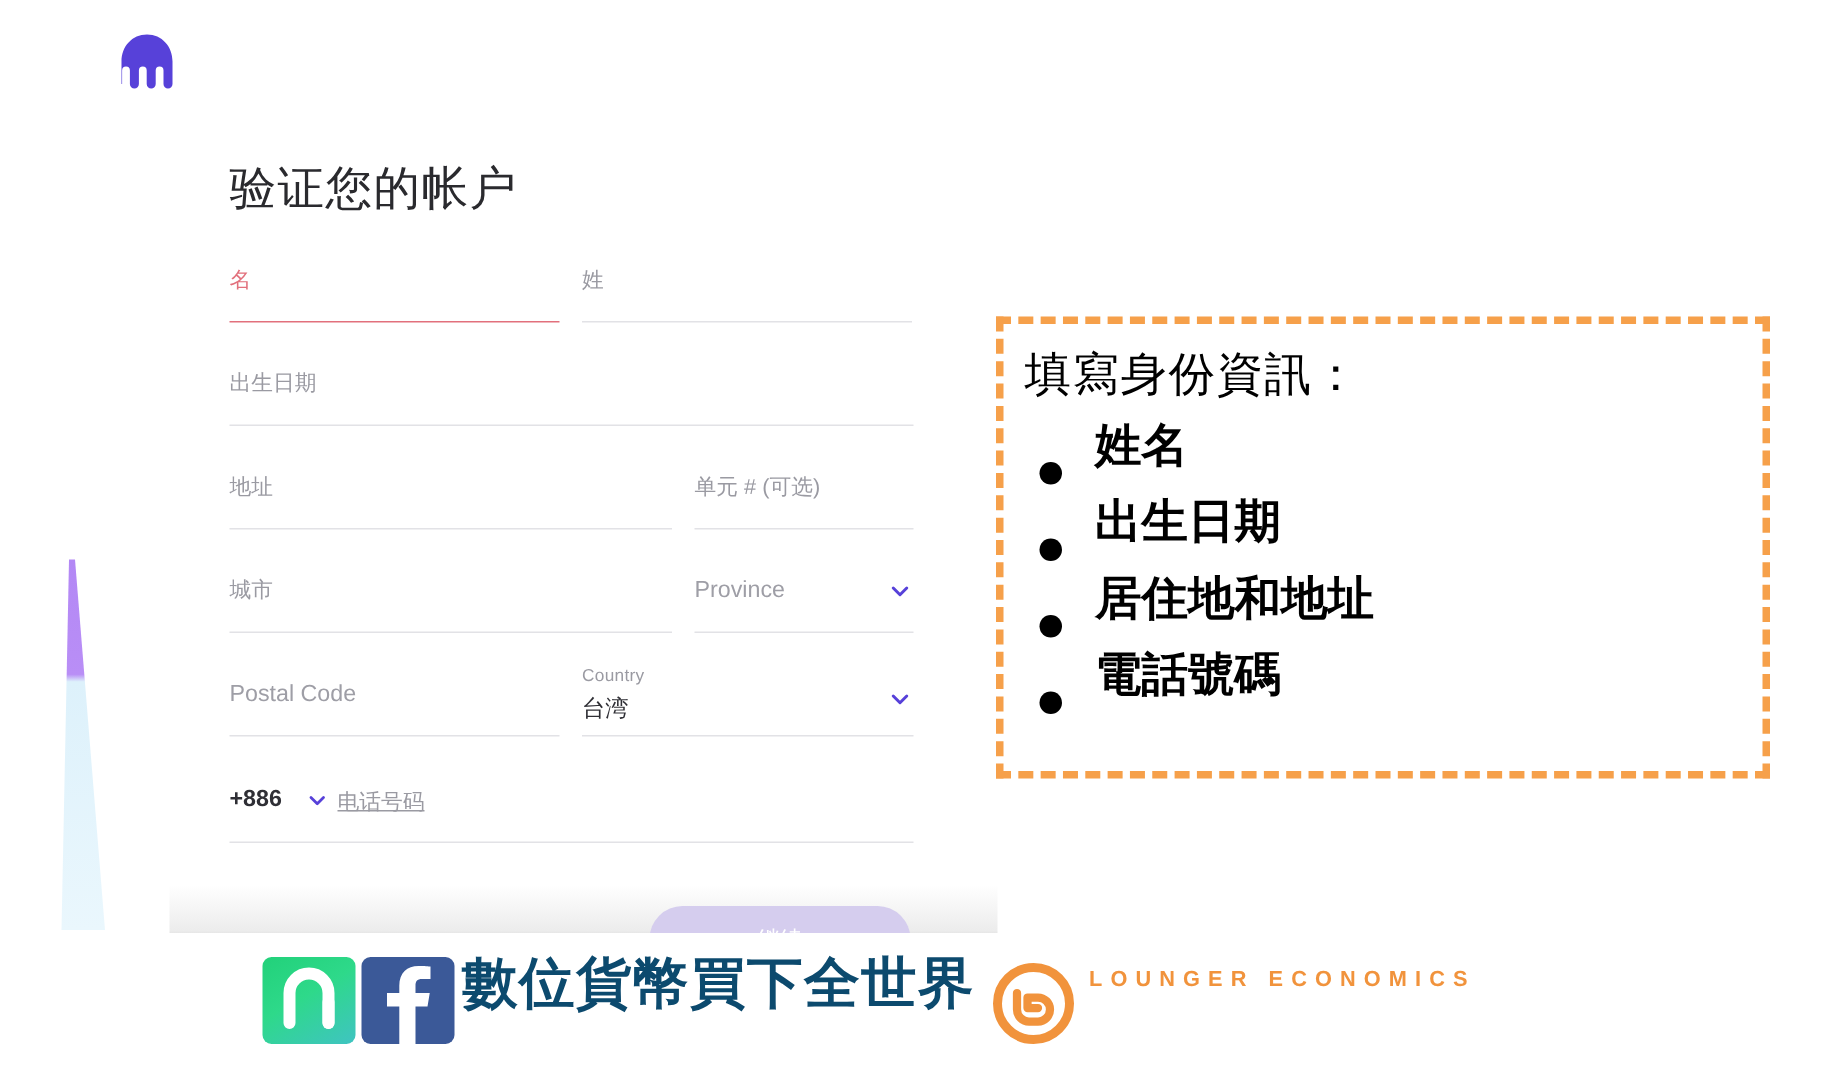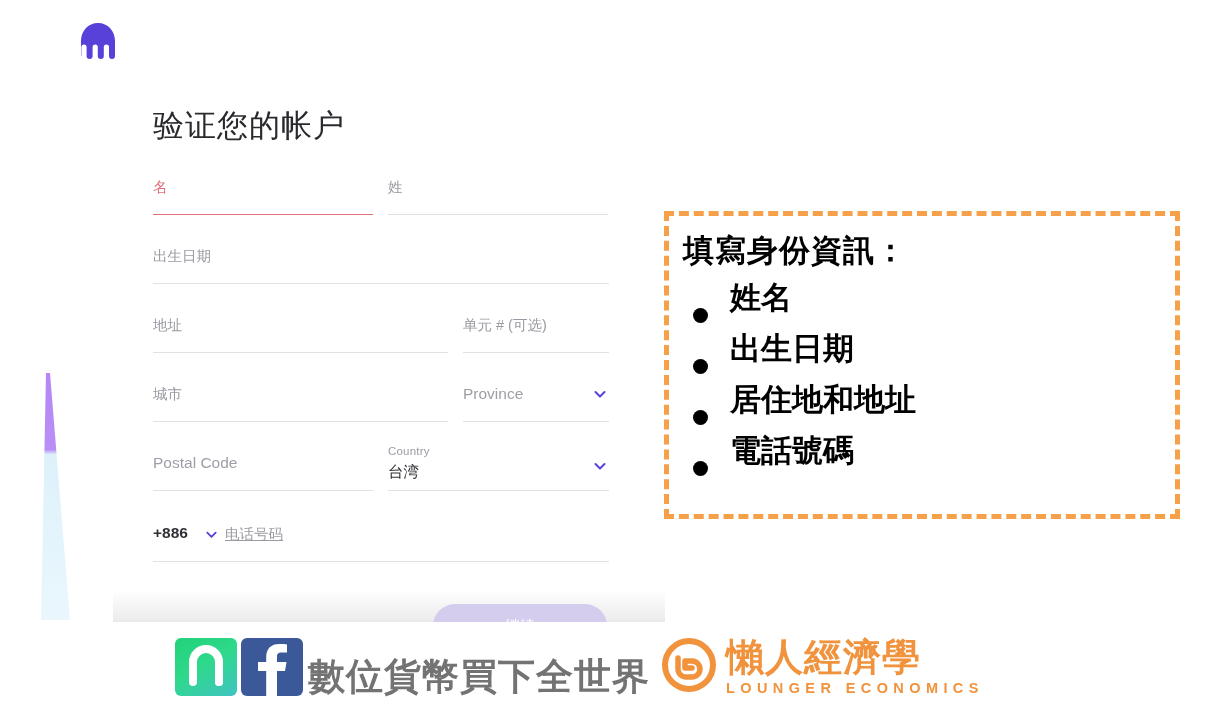--- a/index.html
+++ b/index.html
@@ -82,21 +82,21 @@
   }
 
   
   .annot {
     position:absolute; left:664px; top:211px; width:516px; height:308px;
     border:5px dashed #f6a04a; background:transparent;
   }
   .annot-inner { padding:16px 0 0 14px; }
   .annot-title {
     font-family:"DejaVu Sans","Liberation Sans",sans-serif;
-    font-size:31px; font-weight:700; color:#000; line-height:1.22;
+    font-size:31px; font-weight:400; color:#000; line-height:1.22;
     letter-spacing:1px;
   }
   .annot-list { list-style:none; margin-top:2px; }
   .annot-list li {
     display:flex; align-items:flex-end; gap:22px;
     font-family:"DejaVu Sans","Liberation Sans",sans-serif;
     font-size:31px; font-weight:700; color:#000; line-height:1.65;
     padding-left:10px;
   }
   .bullet { width:15px; height:15px; border-radius:50%; background:#000; flex:0 0 15px; }
@@ -104,23 +104,23 @@
   
   .footer {
     position:absolute; left:0; bottom:0; width:1226px; height:88px;
     background:#ffffff; display:flex; align-items:center;
   }
   .f-icons { position:absolute; left:175px; bottom:14px; display:flex; gap:4px; }
   .f-icon { width:62px; height:58px; border-radius:6px; position:relative; }
   .f-icon.line { background:linear-gradient(150deg,#22d17a 0%,#2ed98a 45%,#49b8e0 130%); }
   .f-icon.fb { background:#3b5998; }
   .f-tagline {
-    position:absolute; left:308px; bottom:8px;
+    position:absolute; left:308px; bottom:29px;
     font-family:Liberation Mono, monospace;
-    font-size:37px; font-weight:700; color:#737373; letter-spacing:1px;
+    font-size:37px; font-weight:700; color:#0c4a6e; letter-spacing:1px;
     white-space:nowrap;
   }
   .brand { position:absolute; left:662px; bottom:14px; display:flex; align-items:flex-start; gap:10px; }
   .brand-mark { width:54px; height:54px; flex:0 0 54px; }
   .brand-txt { display:flex; flex-direction:column; }
   .brand-cn {
     font-family:"DejaVu Sans","Liberation Sans",sans-serif;
     font-size:38px; font-weight:700; color:#f1933c; line-height:1.02; letter-spacing:1px;
     white-space:nowrap;
   }
@@ -285,19 +285,18 @@
     <div class="f-tagline">數位貨幣買下全世界</div>
 
     <div class="brand">
       <div class="brand-mark">
         <svg viewBox="0 0 54 54" width="54" height="54">
           <circle cx="27" cy="27" r="24" fill="none" stroke="#f1933c" stroke-width="6"></circle>
           <path d="M16 20 L16 31 a8 8 0 0 0 8 8 L30 39 a8 8 0 0 0 8 -8 a8 8 0 0 0 -8 -8 L23 23 L23 30 L30 30" fill="none" stroke="#f1933c" stroke-width="5.5" stroke-linecap="round" stroke-linejoin="round"></path>
         </svg>
       </div>
       <div class="brand-txt">
-        <div class="brand-cn">懶人經濟學</div>
         <div class="brand-en">LOUNGER ECONOMICS</div>
       </div>
     </div>
   </div>
 
 </div>
 
 </body></html>

